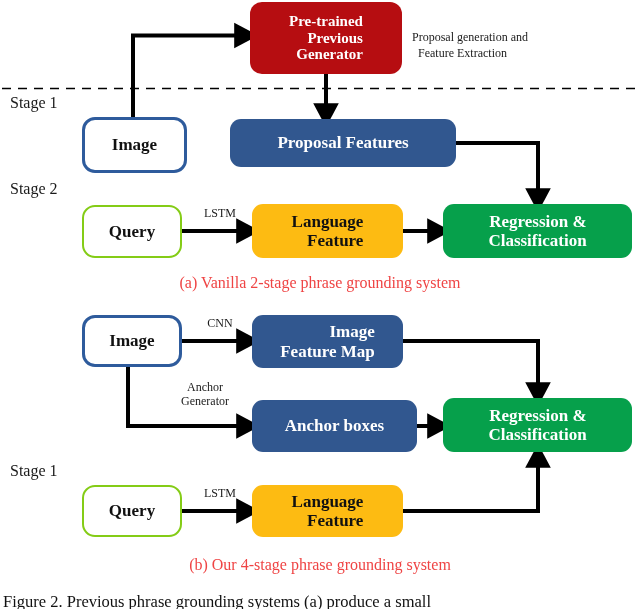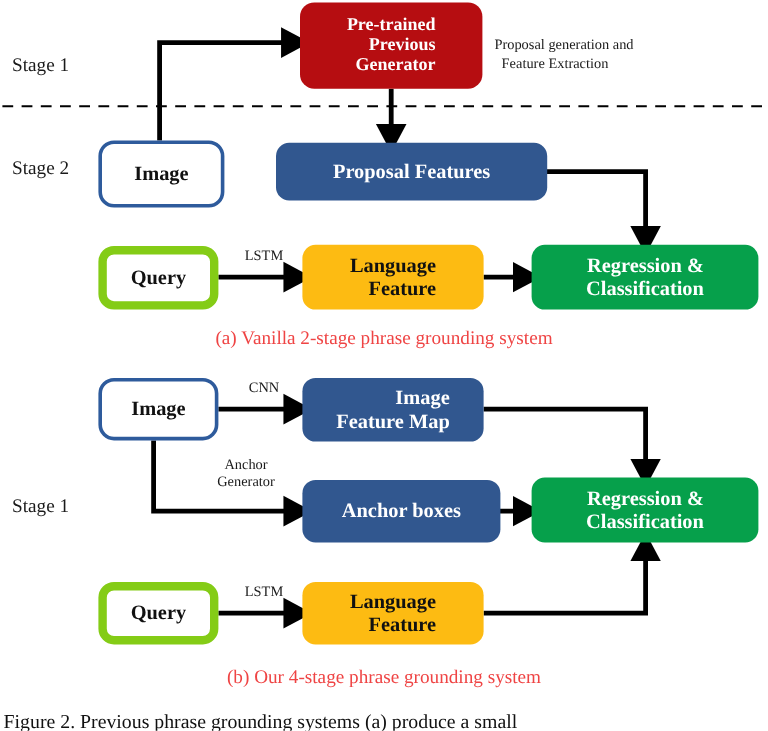--- a/index.html
+++ b/index.html
@@ -43,40 +43,41 @@
   }
   .node-blue-outline {
     background: #ffffff;
     color: #111111;
     border: 3px solid #2e5b9c;
     border-radius: 13px;
   }
   .node-yellow-outline {
     background: #ffffff;
     color: #111111;
-    border: 7px solid #84cc16;
+    border: 2px solid #84cc16;
     border-radius: 13px;
   }
   .node-yellow {
     background: #fdbb12;
     color: #111111;
     border-radius: 11px;
   }
   .node-green {
     background: #06a04b;
     color: #ffffff;
     border-radius: 11px;
   }
   .stage-label {
     position: absolute;
     font-family: "Liberation Serif", serif;
     font-size: 16px;
     color: #1a1a1a;
     white-space: nowrap;
     z-index: 4;
+    margin-top: 48px;
   }
   .edge-label {
     position: absolute;
     font-family: "Liberation Serif", serif;
     font-size: 12px;
     color: #1a1a1a;
     text-align: center;
     line-height: 1.15;
     z-index: 4;
   }

